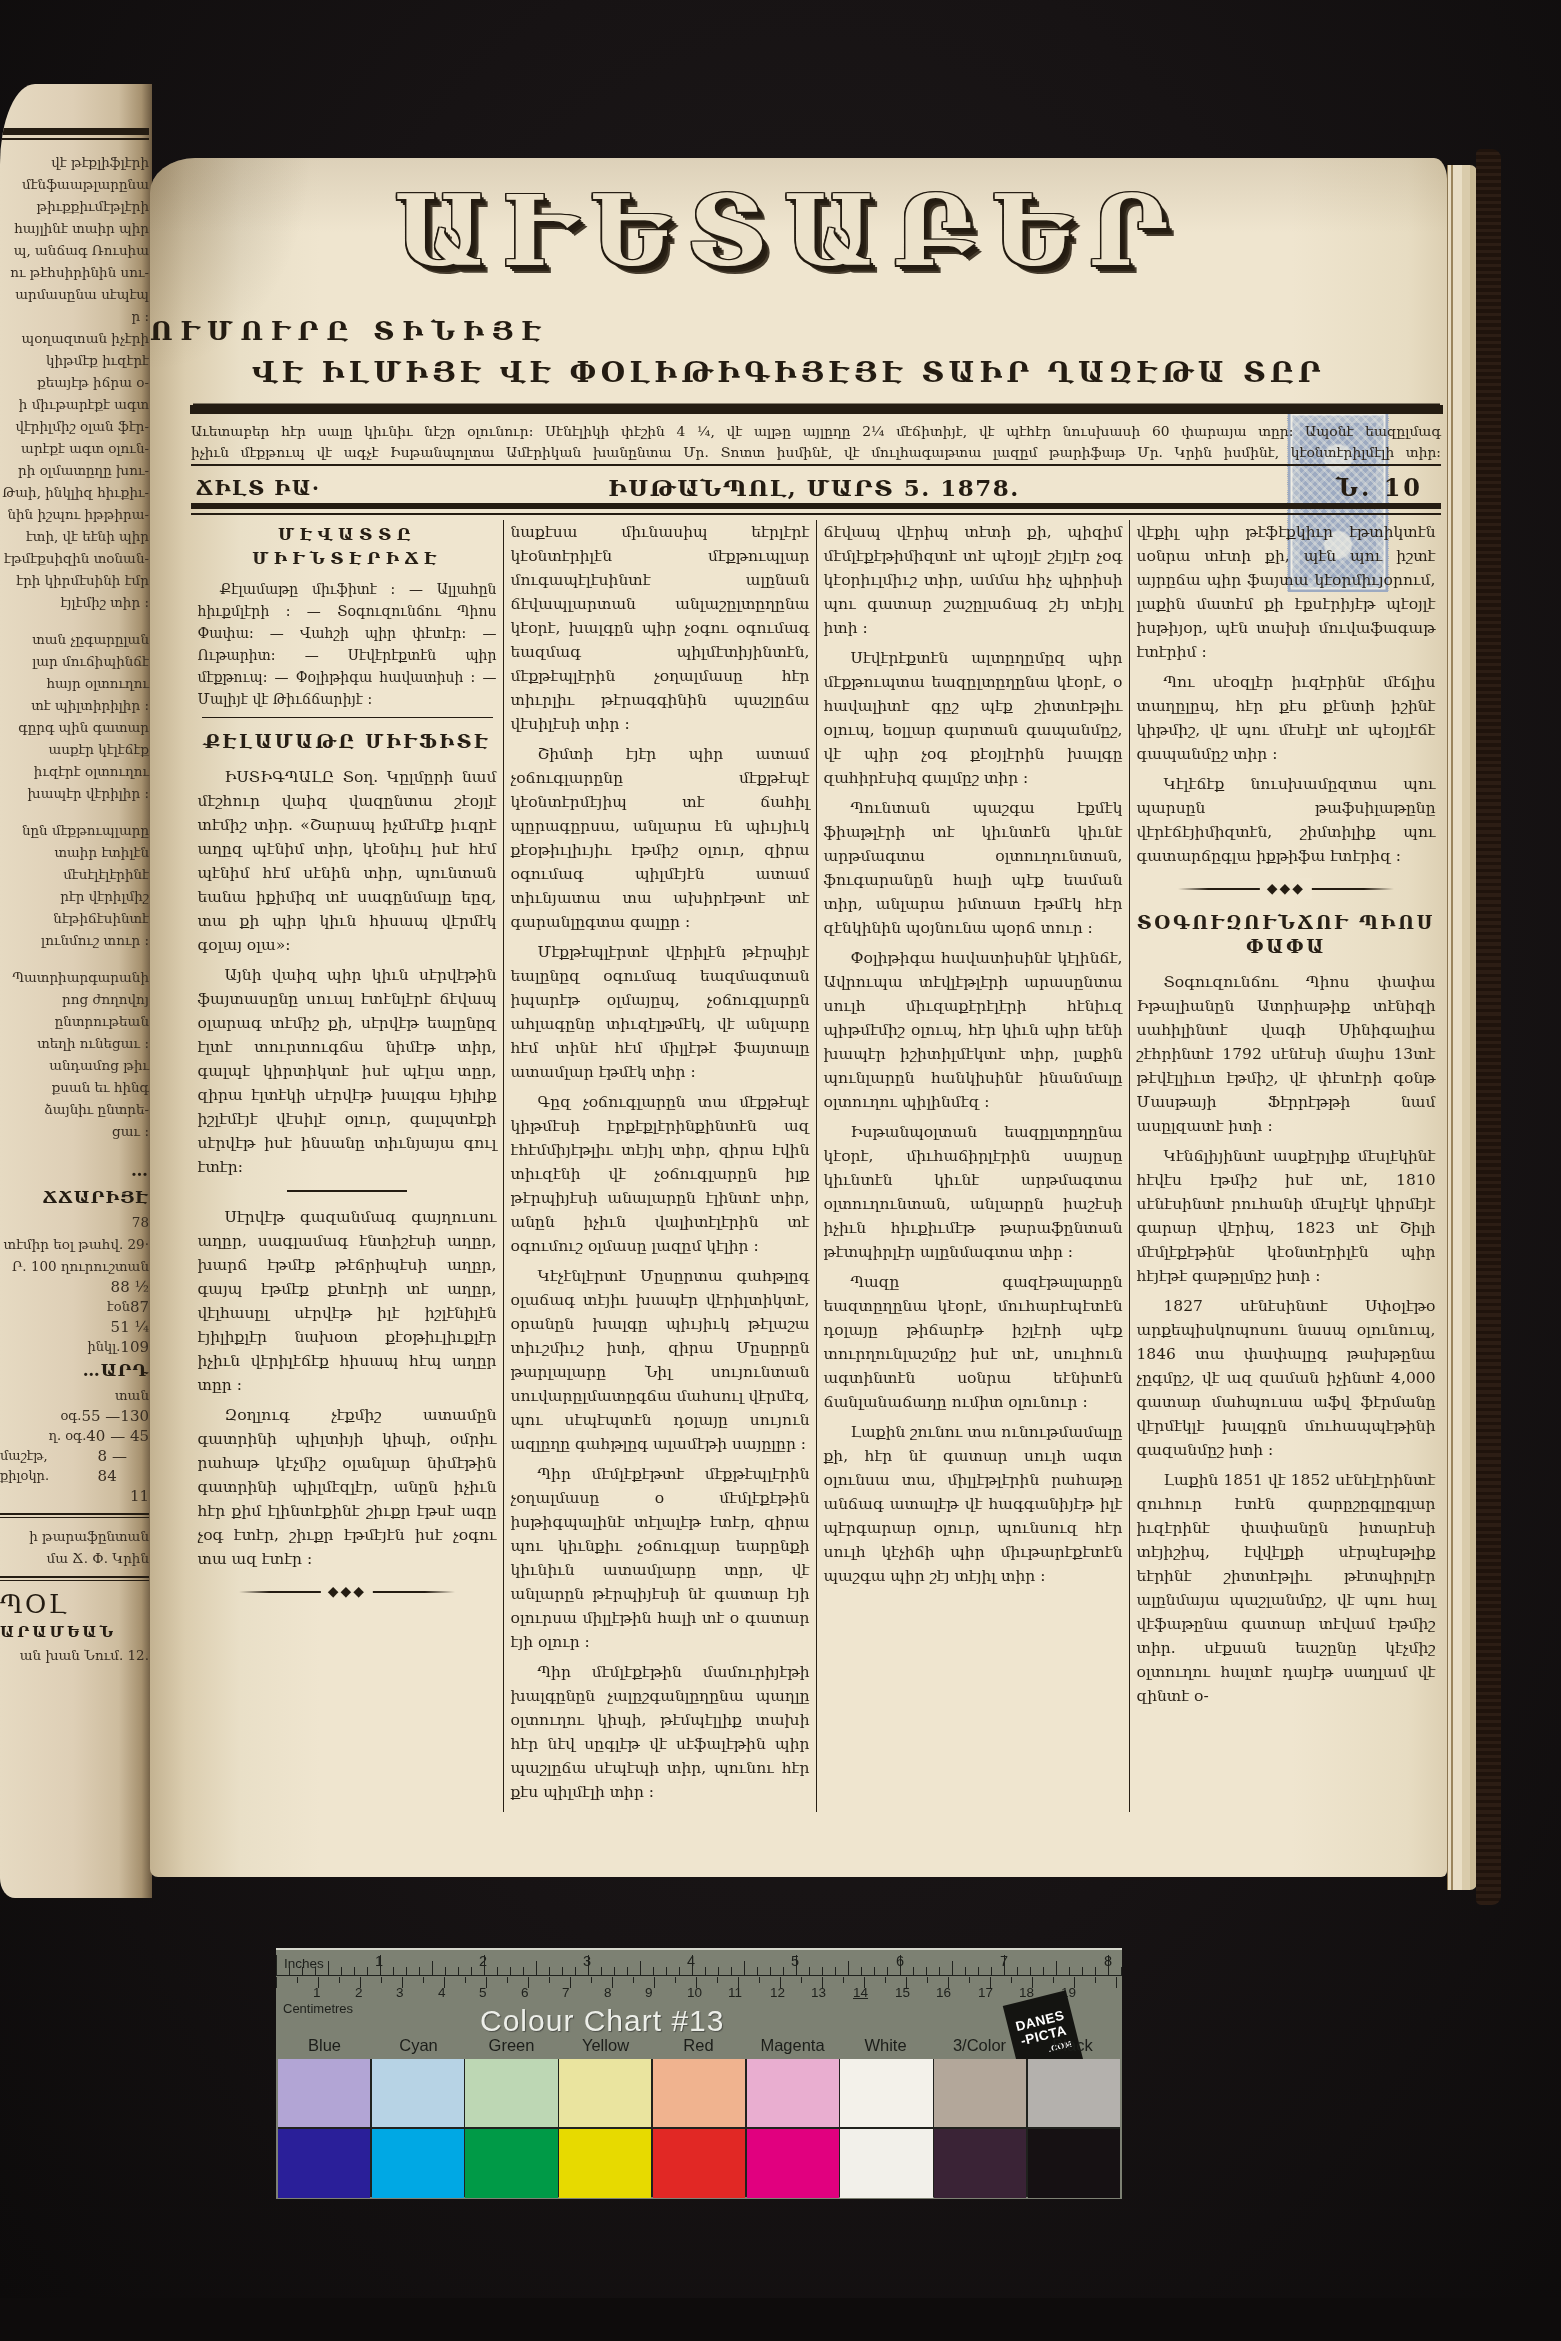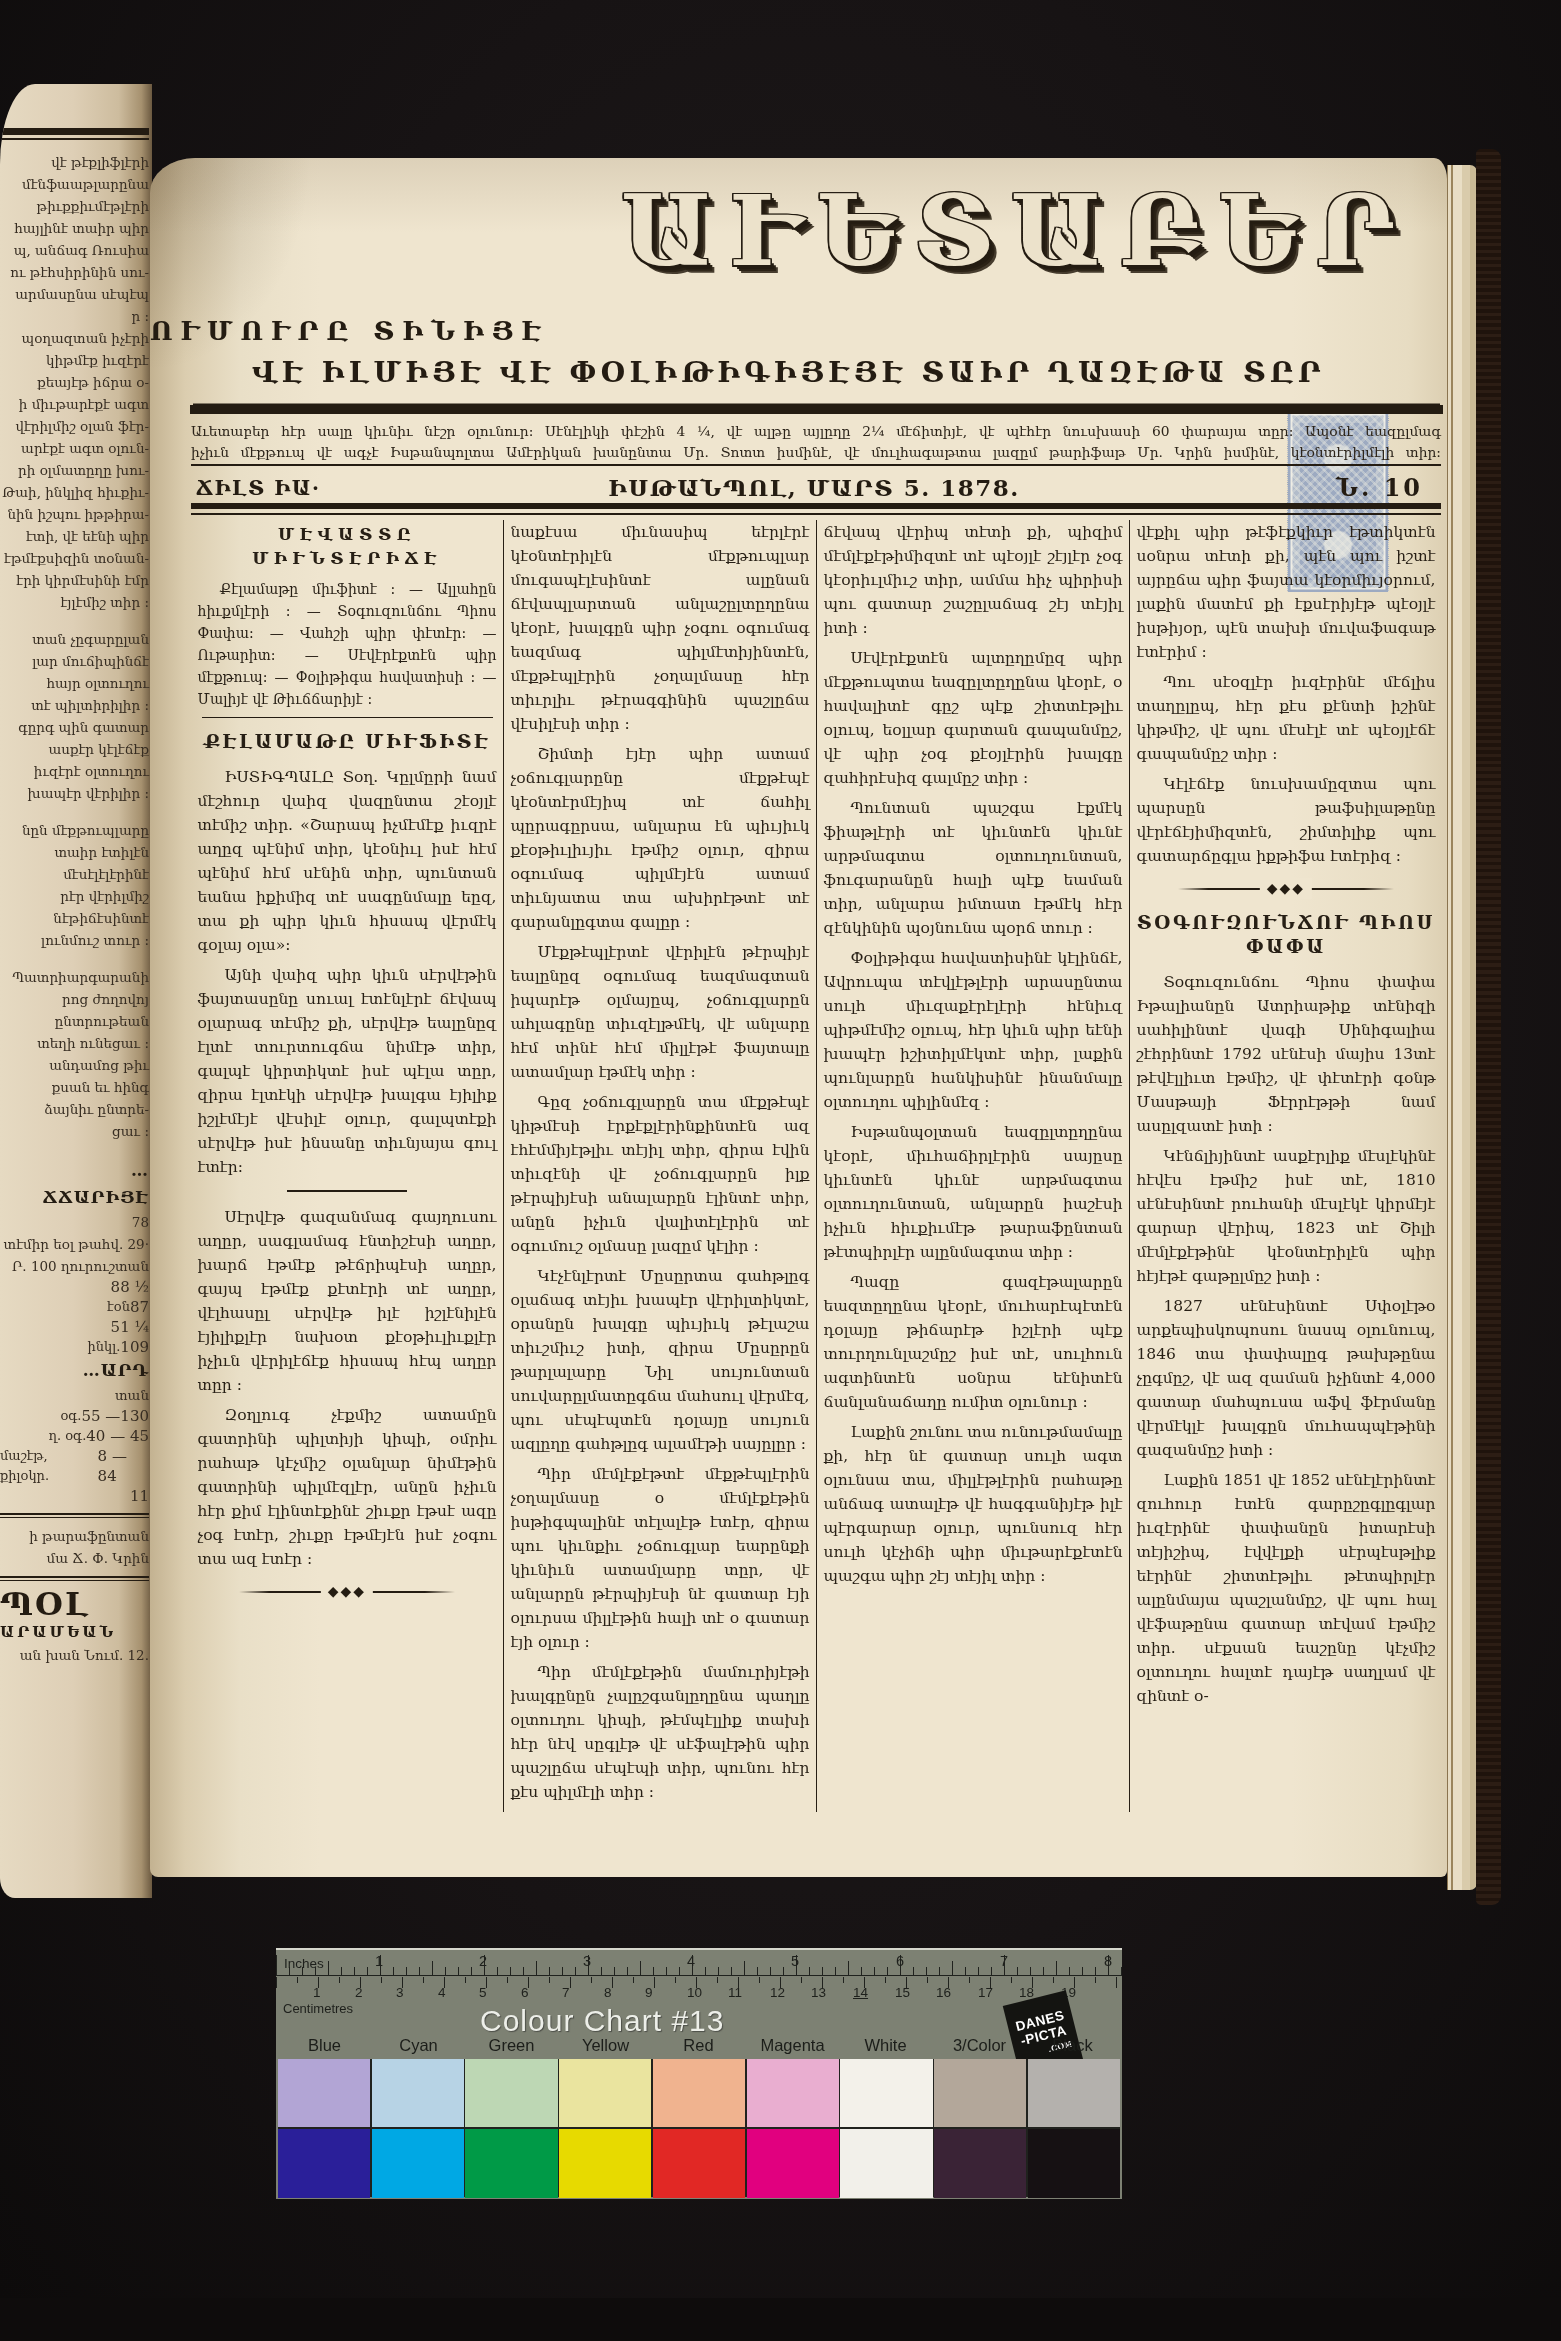--- a/index.html
+++ b/index.html
@@ -8,33 +8,33 @@
          font-family:"DejaVu Serif","DejaVu Sans",serif;color:#241c12;}
   
   .left-page{position:absolute;left:0;top:84px;width:152px;height:1814px;overflow:hidden;
      background:linear-gradient(90deg,#e6dac2 0%,#decfb6 48%,#cdbc9e 78%,#a6916f 93%,#6b5940 100%);
      border-radius:35px 0 0 15px / 80px 0 0 20px;}
   .lp-inner{position:absolute;left:0;top:44px;right:3px;}
   .lp-rule2{border-top:7px solid #241c12;border-bottom:2px solid #241c12;height:3px;margin:0 0 11px -20px;}
   .sl-line{font-size:13.5px;line-height:22px;white-space:nowrap;text-align:right;color:#372d22;}
   .sl-gap{height:15px;}
   .sl-head{font-size:17px;font-weight:bold;text-align:right;line-height:27px;letter-spacing:1px;padding-left:40px;}
-  .sl-big{font-size:32px;font-weight:bold;text-align:left;line-height:32px;letter-spacing:2px;}
+  .sl-big{font-size:26px;font-weight:normal;text-align:left;line-height:32px;letter-spacing:2px;}
   .sl-med{font-size:15px;font-weight:bold;text-align:left;letter-spacing:3px;line-height:24px;}
   .sl-num{display:flex;justify-content:flex-end;font-size:13px;line-height:20px;color:#372d22;}
   .sl-num .r{font-size:15px;}
   .sl-rule{border-top:2px solid #241c12;border-bottom:1px solid #241c12;height:2px;margin:7px 0;}
   
   .main-page{position:absolute;left:150px;top:158px;width:1297px;height:1719px;overflow:hidden;
      background:linear-gradient(90deg,#c3b291 0px,#dbcdaf 35px,#e9dfc7 90px,#efe5cf 170px,#efe5cf 88%,#e7dcc2 97%,#dccfb2 100%);
      border-radius:45px 13px 6px 8px / 35px 21px 6px 8px;}
   .main-page::before{content:"";position:absolute;inset:0;pointer-events:none;
      background:linear-gradient(180deg,rgba(110,85,50,.14) 0,rgba(110,85,50,0) 75px),
                 radial-gradient(ellipse at 0% 0%,rgba(70,50,25,.25) 0,rgba(70,50,25,0) 160px);}
-  .masthead{position:absolute;top:15px;left:0;right:35px;text-align:right;
+  .masthead{position:absolute;top:15px;left:0;right:35px;text-align:center;
      font-size:98px;font-weight:bold;letter-spacing:17px;color:#ece2cb;
      text-shadow:1.5px 0 0 #241c12,-1.5px 0 0 #241c12,0 1.5px 0 #241c12,0 -1.5px 0 #241c12,
        1.5px 1.5px 0 #241c12,-1.5px 1.5px 0 #241c12,1.5px -1.5px 0 #241c12,-1.5px -1.5px 0 #241c12,
        3.5px 3.5px 0 #241c12,5.5px 5.5px 0 #2b2216,7.5px 7.5px 0.5px rgba(40,30,18,.85);padding-left:17px;}
   .sub1{position:absolute;top:158px;left:0;right:30px;font-size:26px;font-weight:bold;letter-spacing:8px;}
   .sub2{position:absolute;top:198px;left:0;right:20px;text-align:center;font-size:28px;font-weight:bold;letter-spacing:4.5px;}
   .rule-a{position:absolute;top:247px;left:40px;right:4px;height:8.5px;background:#241c12;box-shadow:0 -4.5px 0 -3px #241c12;}
   .subsc{position:absolute;top:263px;left:41px;right:6px;font-size:13.8px;line-height:20.5px;
          text-align:justify;color:#2c241a;}
   .subsc .jl{text-align:justify;-moz-text-align-last:justify;text-align-last:justify;}

